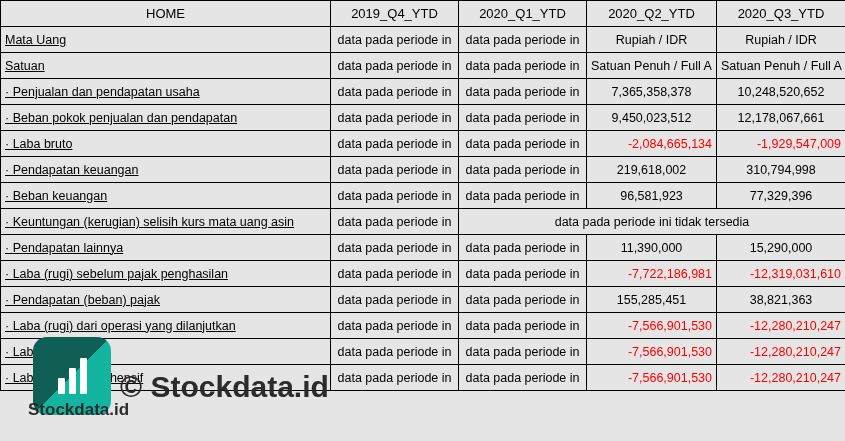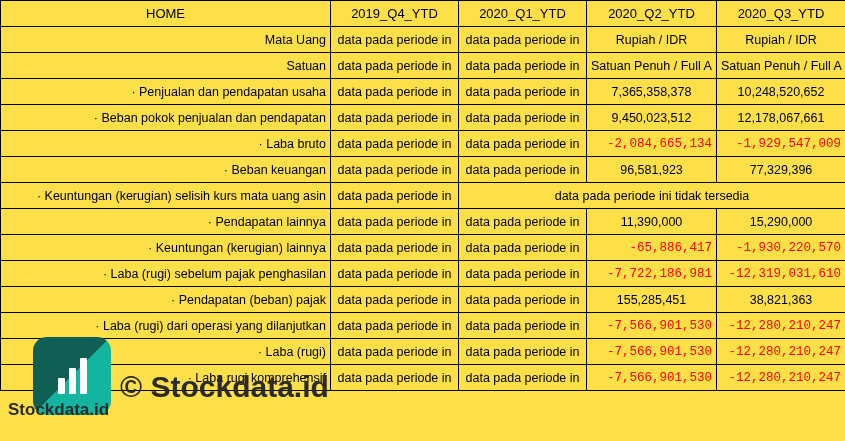--- a/index.html
+++ b/index.html
@@ -7,21 +7,21 @@
     margin: 0;
     padding: 0;
     background: #ffffff;
     font-family: "Liberation Sans", sans-serif;
   }
   #page {
     position: relative;
     width: 845px;
     height: 441px;
     overflow: hidden;
-    background: #fde047;
+    background: #e5e5e5;
   }
   table.fin {
     border-collapse: collapse;
     table-layout: fixed;
     width: 845px;
     font-size: 12.5px;
     color: #000000;
   }
   table.fin td, table.fin th {
     border: 1px solid #000000;
@@ -37,24 +37,24 @@
     font-weight: bold;
     font-size: 13px;
     height: 27px;
   }
   col.c0 { width: 330px; }
   col.c1 { width: 128px; }
   col.c2 { width: 128px; }
   col.c3 { width: 130px; }
   col.c4 { width: 129px; }
 
-  td.label { text-align: right; }
+  td.label { text-align: left; text-decoration: underline; }
   td.num { text-align: center; margin-left: 47px; }
   td.txt { text-align: center; }
-  td.neg { color: #ff0000; text-align: right; font-family: Liberation Mono, monospace; }
+  td.neg { color: #ff0000; text-align: right; }
 
   
   #wm-logo {
     position: absolute;
     left: 33px;
     top: 337px;
     width: 78px;
     height: 78px;
     border-radius: 14px;
     background: linear-gradient(135deg, #0f5f54 0%, #0f5f54 50%, #13b5a0 50%, #13b5a0 100%);
@@ -80,21 +80,21 @@
   #wm-copy {
     position: absolute;
     left: 120px;
     top: 370px;
     font-size: 30px;
     font-weight: bold;
     color: #2b2b2b;
   }
   #wm-text2 {
     position: absolute;
-    left: 8px;
+    left: 28px;
     top: 400px;
     font-size: 17px;
     font-weight: bold;
     color: #2b2b2b;
   }
 </style>
 </head>
 <body>
 
 <div id="page">
@@ -146,44 +146,44 @@
           <td class="num">12,178,067,661</td>
         </tr>
         <tr>
           <td class="label">· Laba bruto</td>
           <td class="txt">data pada periode in</td>
           <td class="txt">data pada periode in</td>
           <td class="neg">-2,084,665,134</td>
           <td class="neg">-1,929,547,009</td>
         </tr>
         <tr>
+          <td class="label">· Pendapatan keuangan</td>
+          <td class="txt">data pada periode in</td>
+          <td class="txt">data pada periode in</td>
+          <td class="num">219,618,002</td>
+          <td class="num">310,794,998</td>
+        </tr>
+        <tr>
           <td class="label">· Beban keuangan</td>
           <td class="txt">data pada periode in</td>
           <td class="txt">data pada periode in</td>
           <td class="num">96,581,923</td>
           <td class="num">77,329,396</td>
         </tr>
         <tr>
           <td class="label">· Keuntungan (kerugian) selisih kurs mata uang asin</td>
           <td class="txt">data pada periode in</td>
           <td class="txt" colspan="3">data pada periode ini tidak tersedia</td>
         </tr>
         <tr>
           <td class="label">· Pendapatan lainnya</td>
           <td class="txt">data pada periode in</td>
           <td class="txt">data pada periode in</td>
           <td class="num">11,390,000</td>
           <td class="num">15,290,000</td>
-        </tr>
-        <tr>
-          <td class="label">· Keuntungan (kerugian) lainnya</td>
-          <td class="txt">data pada periode in</td>
-          <td class="txt">data pada periode in</td>
-          <td class="neg">-65,886,417</td>
-          <td class="neg">-1,930,220,570</td>
         </tr>
         <tr>
           <td class="label">· Laba (rugi) sebelum pajak penghasilan</td>
           <td class="txt">data pada periode in</td>
           <td class="txt">data pada periode in</td>
           <td class="neg">-7,722,186,981</td>
           <td class="neg">-12,319,031,610</td>
         </tr>
         <tr>
           <td class="label">· Pendapatan (beban) pajak</td>

